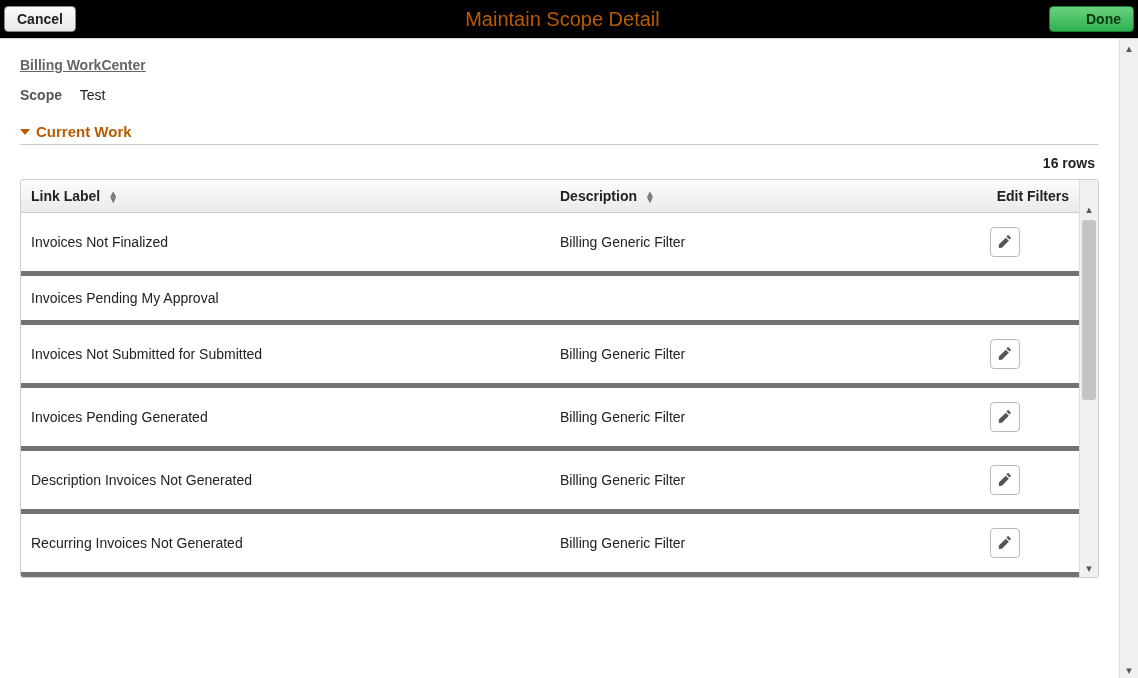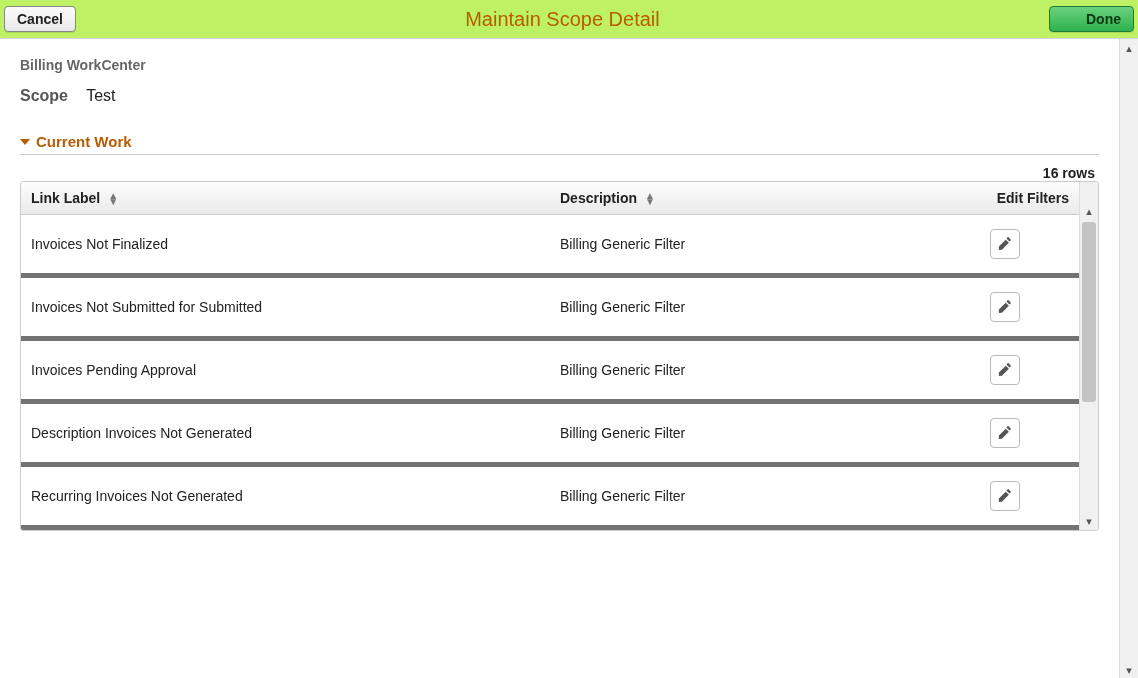--- a/index.html
+++ b/index.html
@@ -11,21 +11,21 @@
     background: #fff;
     width: 1138px;
     height: 678px;
     overflow: hidden;
   }
   
   .header {
     display: flex;
     align-items: center;
     justify-content: space-between;
-    background: #bef264;
+    background: #000000;
     border-bottom: 1px solid #d4d4d4;
     height: 38px;
     padding: 0 4px;
   }
   .btn {
     font-size: 14px;
     font-weight: bold;
     padding: 4px 12px;
     border-radius: 4px;
     border: 1px solid #888;
@@ -77,24 +77,25 @@
     cursor: pointer;
     user-select: none;
   }
   .outer-scroll .arrow.up { top: 0; }
   .outer-scroll .arrow.down { bottom: 0; }
 
   .workcenter-title {
     font-weight: bold;
     color: #666;
     margin-bottom: 14px;
+    text-decoration: underline;
   }
   .scope-row {
-    margin-bottom: 28px;
-    font-size: 16px;
+    margin-bottom: 20px;
+    font-size: 14px;
   }
   .scope-row .label {
     font-weight: bold;
     color: #555;
     margin-right: 14px;
   }
 
   .section-header {
     display: flex;
     align-items: center;
@@ -111,21 +112,21 @@
     border-left: 5px solid transparent;
     border-right: 5px solid transparent;
     border-top: 6px solid #b85c00;
     margin-right: 6px;
   }
 
   .rows-count {
     text-align: right;
     font-weight: bold;
     font-size: 14px;
-    margin-bottom: 0;
+    margin-bottom: 8px;
     padding-right: 4px;
   }
 
   
   .grid-wrap {
     border: 1px solid #ccc;
     border-radius: 3px;
     overflow: hidden;
     display: flex;
   }
@@ -275,30 +276,35 @@
           <tr>
                 <td>Invoices Not Finalized</td>
                 <td>Billing Generic Filter</td>
                 <td class="edit-cell"><button class="edit-btn">
                     <span><svg viewBox="0 0 16 16">
                         <path d="M12.1 1.5l2.4 2.4c.3.3.3.8 0 1.1l-1.4 1.4-3.5-3.5 1.4-1.4c.3-.3.8-.3 1.1 0zM1 12.1L8.9 4.2l3.5 3.5L4.5 15.6 1 16l.0-3.9z"></path>
                       </svg></span>
                   </button></td>
               </tr>
               <tr>
+                <td>Invoices Pending My Approval</td>
+                <td></td>
+                <td class="edit-cell"></td>
+              </tr>
+              <tr>
                 <td>Invoices Not Submitted for Submitted</td>
                 <td>Billing Generic Filter</td>
                 <td class="edit-cell"><button class="edit-btn">
                     <span><svg viewBox="0 0 16 16">
                         <path d="M12.1 1.5l2.4 2.4c.3.3.3.8 0 1.1l-1.4 1.4-3.5-3.5 1.4-1.4c.3-.3.8-.3 1.1 0zM1 12.1L8.9 4.2l3.5 3.5L4.5 15.6 1 16l.0-3.9z"></path>
                       </svg></span>
                   </button></td>
               </tr>
               <tr>
-                <td>Invoices Pending Approval</td>
+                <td>Invoices Pending Generated</td>
                 <td>Billing Generic Filter</td>
                 <td class="edit-cell"><button class="edit-btn">
                     <span><svg viewBox="0 0 16 16">
                         <path d="M12.1 1.5l2.4 2.4c.3.3.3.8 0 1.1l-1.4 1.4-3.5-3.5 1.4-1.4c.3-.3.8-.3 1.1 0zM1 12.1L8.9 4.2l3.5 3.5L4.5 15.6 1 16l.0-3.9z"></path>
                       </svg></span>
                   </button></td>
               </tr>
               <tr>
                 <td>Description Invoices Not Generated</td>
                 <td>Billing Generic Filter</td>

